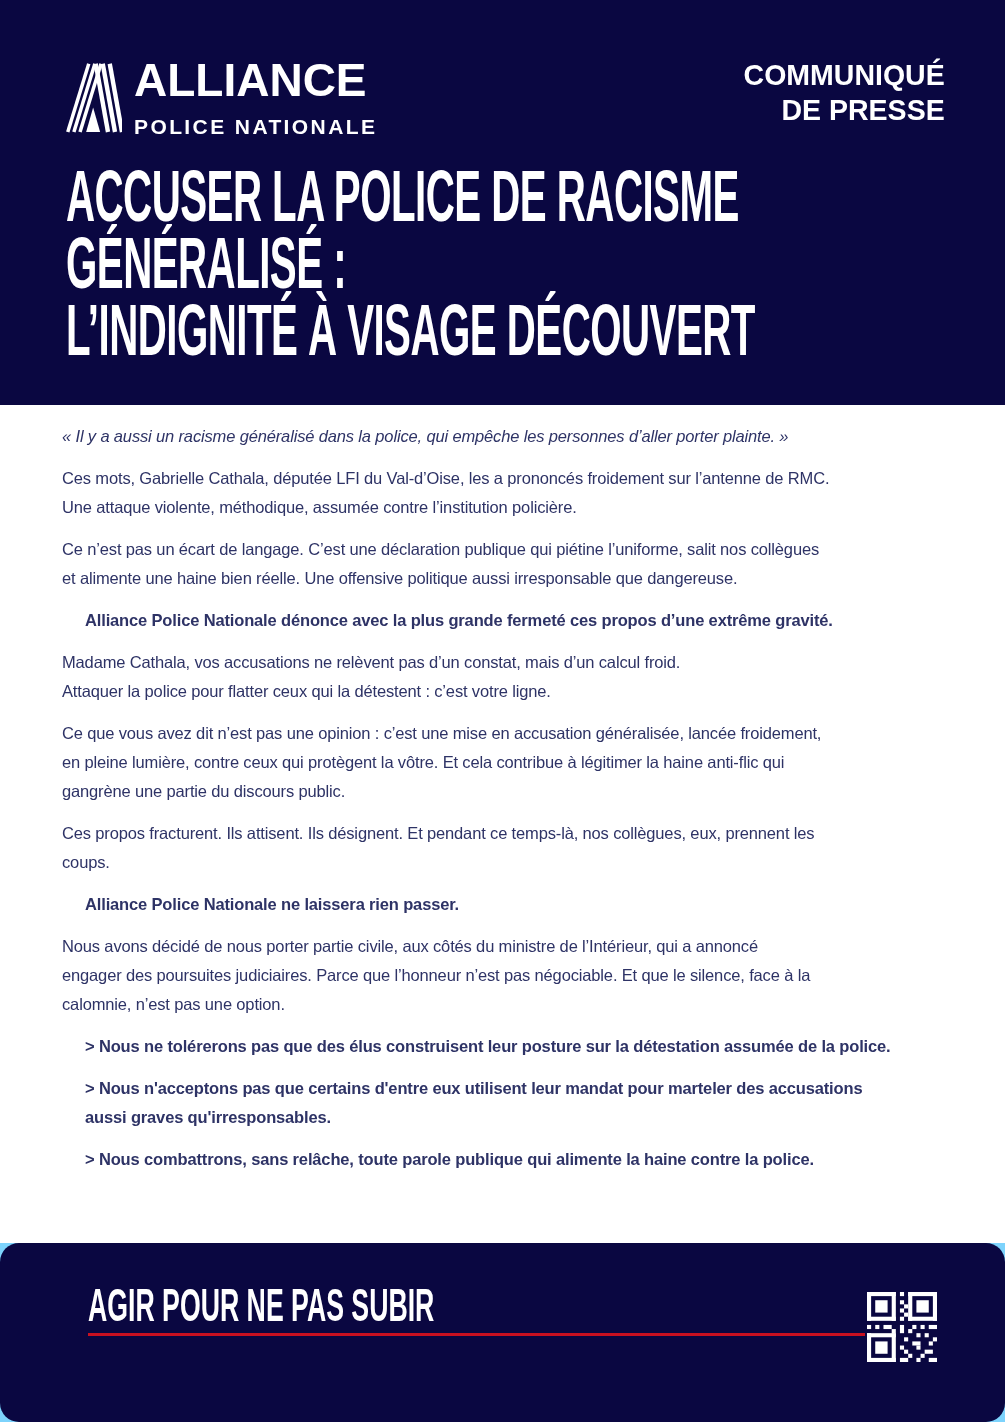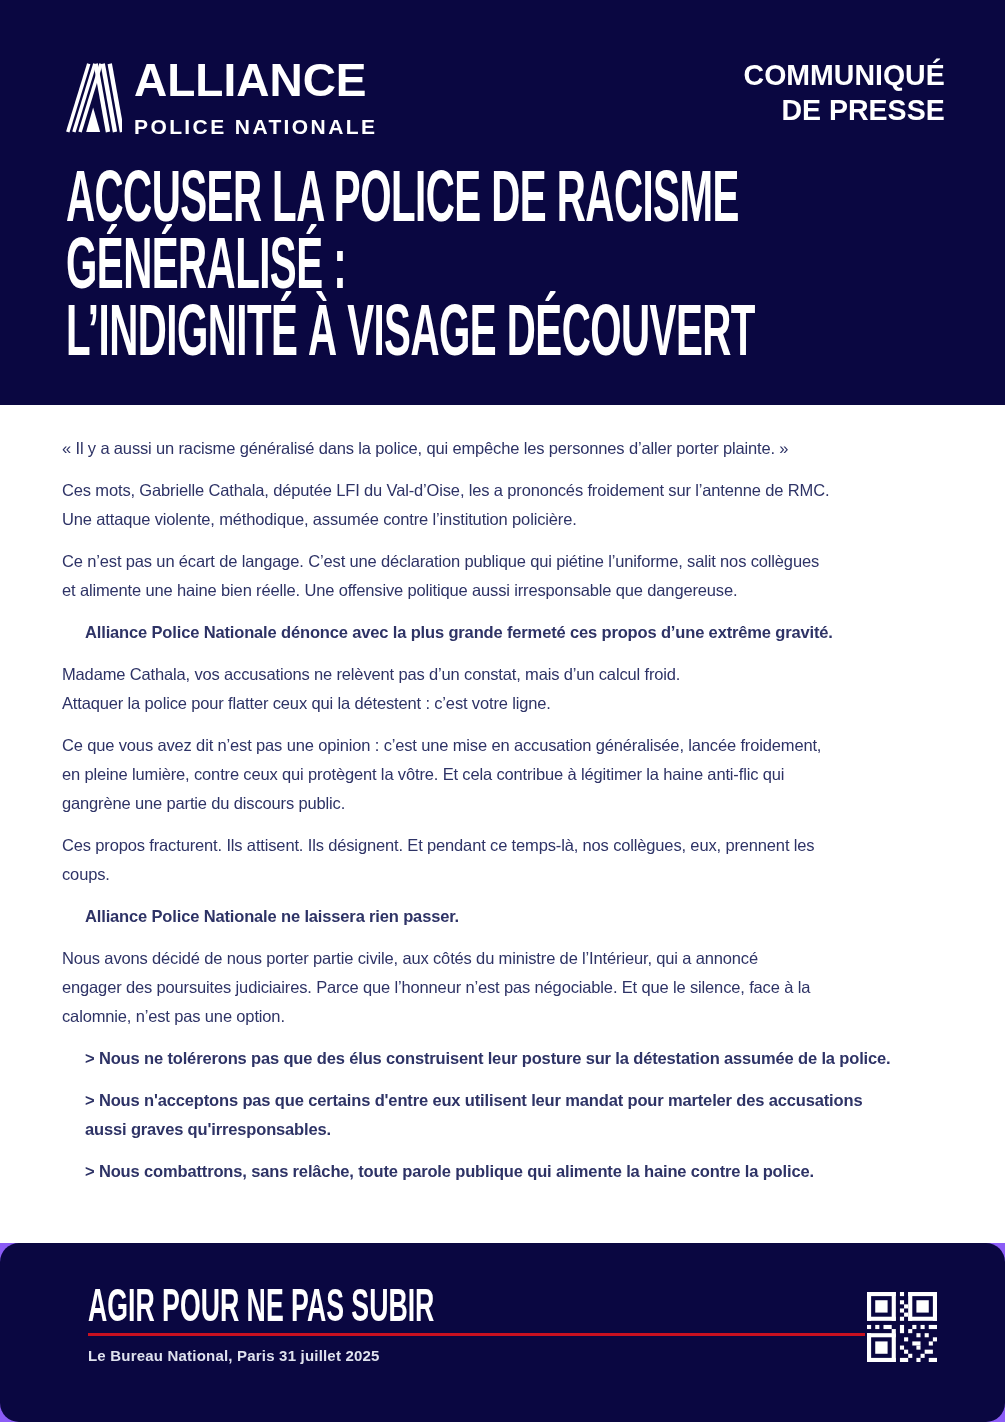--- a/index.html
+++ b/index.html
@@ -1,19 +1,19 @@
 <!DOCTYPE html>
 <html lang="fr"><head>
 <meta charset="utf-8">
 <title>Communiqué de presse — Alliance Police Nationale</title>
 <style>
   html,body{margin:0;padding:0;background:#ffffff;}
   .page{
     width:1005px;height:1422px;position:relative;overflow:hidden;
-    font-family:"Liberation Sans",sans-serif;background:#8b5cf6;
+    font-family:"Liberation Sans",sans-serif;background:#7dd3fc;
   }
   
   .header{
     height:405px;background:#0a0741;color:#ffffff;
     box-sizing:border-box;padding:55px 60px 0 66px;
   }
   .brand-row{display:flex;justify-content:space-between;align-items:flex-start;height:82px;}
   .logo{display:flex;align-items:flex-start;}
   .logo-icon{width:56px;height:80px;margin-top:2px;}
   .logo-text{margin-left:12px;padding-top:4px;}
@@ -32,21 +32,21 @@
     font-weight:bold;font-size:72px;line-height:67px;letter-spacing:-1px;
     white-space:pre-line;transform:scaleX(0.56);transform-origin:left top;width:180%;
   }
   
   .body{
     box-sizing:border-box;height:838px;background:#ffffff;color:#2e3366;
     padding:17px 0 0 62px;
   }
   .body-inner{width:885px;font-size:16.5px;line-height:29px;letter-spacing:-0.15px;}
   .dateline{font-weight:bold;margin-bottom:13px;}
-  .quote{margin-bottom:13px;margin-top:12px;}
+  .quote{font-style:italic;margin-bottom:13px;margin-top:0;}
   .para{white-space:pre-line;margin-bottom:13px;}
   .para.bold{font-weight:bold;margin-left:23px;}
   
   .footer{
     height:179px;background:#0a0741;position:relative;color:#ffffff;
     box-sizing:border-box;padding:39px 0 0 88px;border-radius:19px;
   }
   .slogan{
     font-weight:bold;font-size:46px;line-height:46px;letter-spacing:0px;white-space:nowrap;
     transform:scaleX(0.58);transform-origin:left top;
@@ -113,21 +113,20 @@
           <div class="para bold">&gt; Nous n'acceptons pas que certains d'entre eux utilisent leur mandat pour marteler des accusations
 aussi graves qu'irresponsables.</div>
           <div class="para bold">&gt; Nous combattrons, sans relâche, toute parole publique qui alimente la haine contre la police.</div>
         </div>
     </div>
   </div>
 
   <div class="footer">
     <div class="slogan">AGIR POUR NE PAS SUBIR</div>
     <div class="red-line"></div>
-    <div class="signature">Le Bureau National, Paris 31 juillet 2025</div>
     <svg class="qr" viewBox="0 0 68 68" aria-hidden="true">
       <g fill="#ffffff">
 
         <rect x="0" y="0" width="28" height="4"></rect>
           <rect x="0" y="24" width="28" height="4"></rect>
         <rect x="0" y="0" width="4" height="28"></rect>
           <rect x="24" y="0" width="4" height="28"></rect>
         <rect x="8" y="8" width="12" height="12"></rect>
 
         <rect x="40" y="0" width="28" height="4"></rect>

